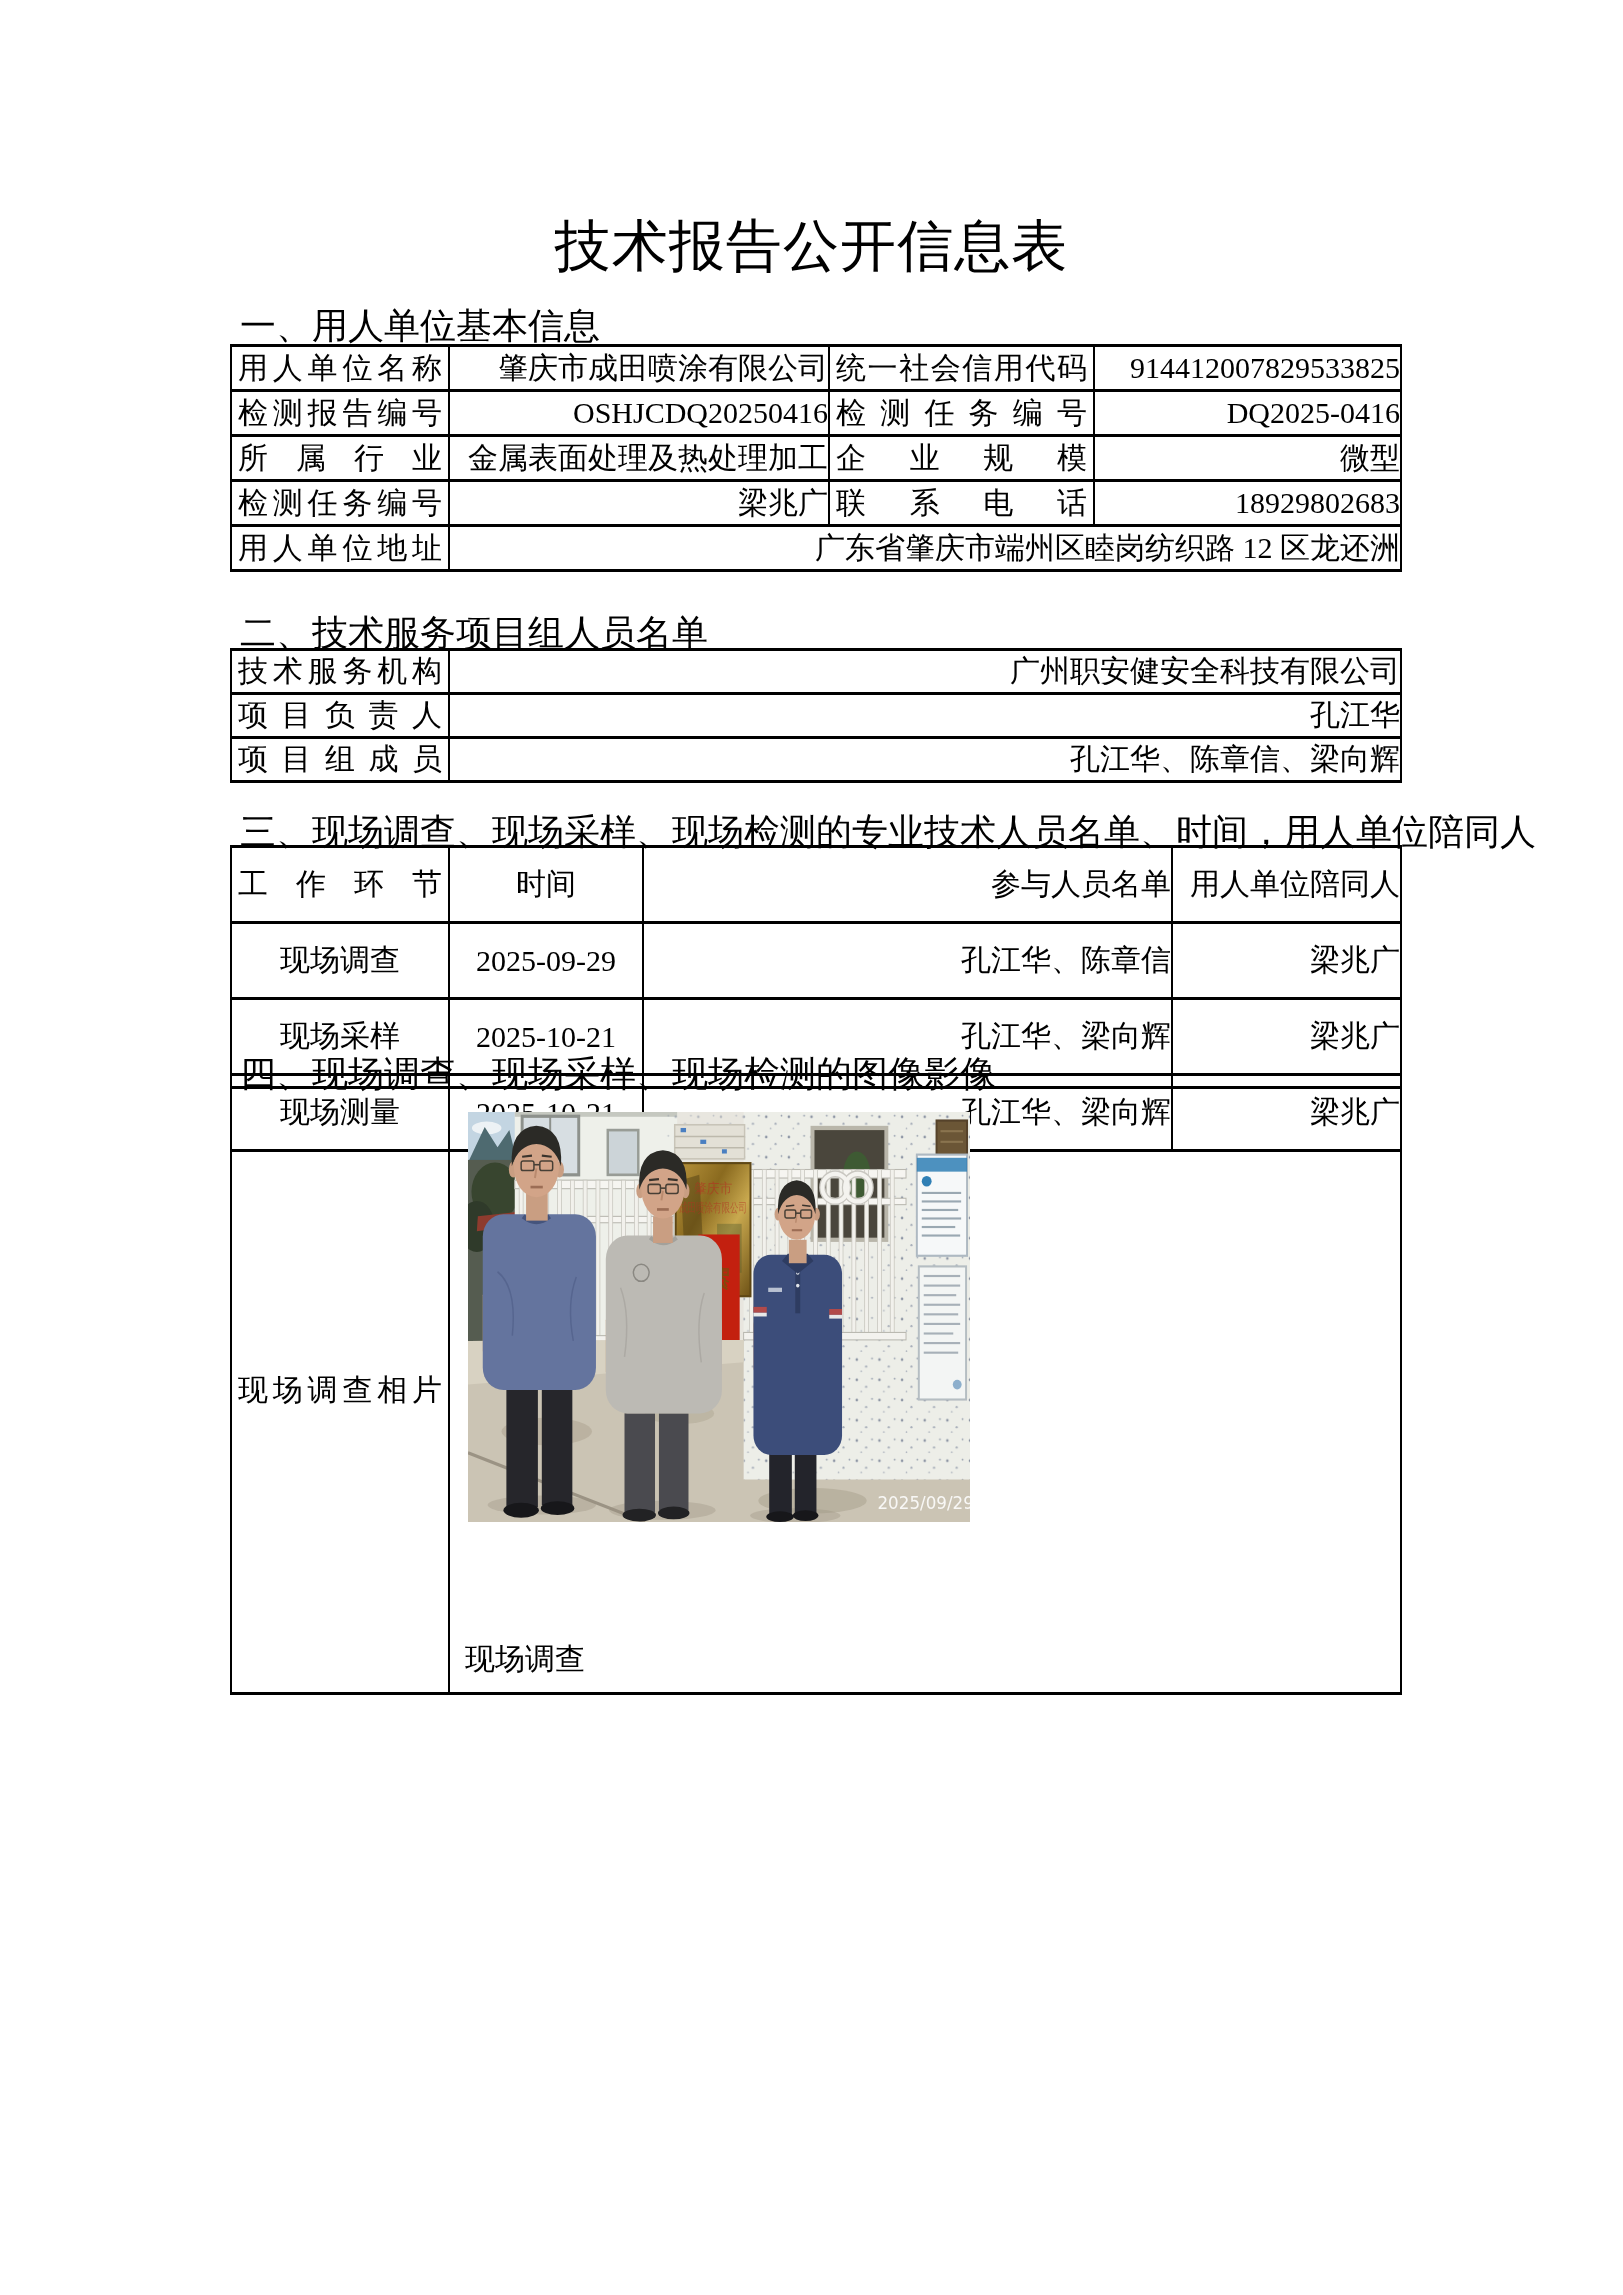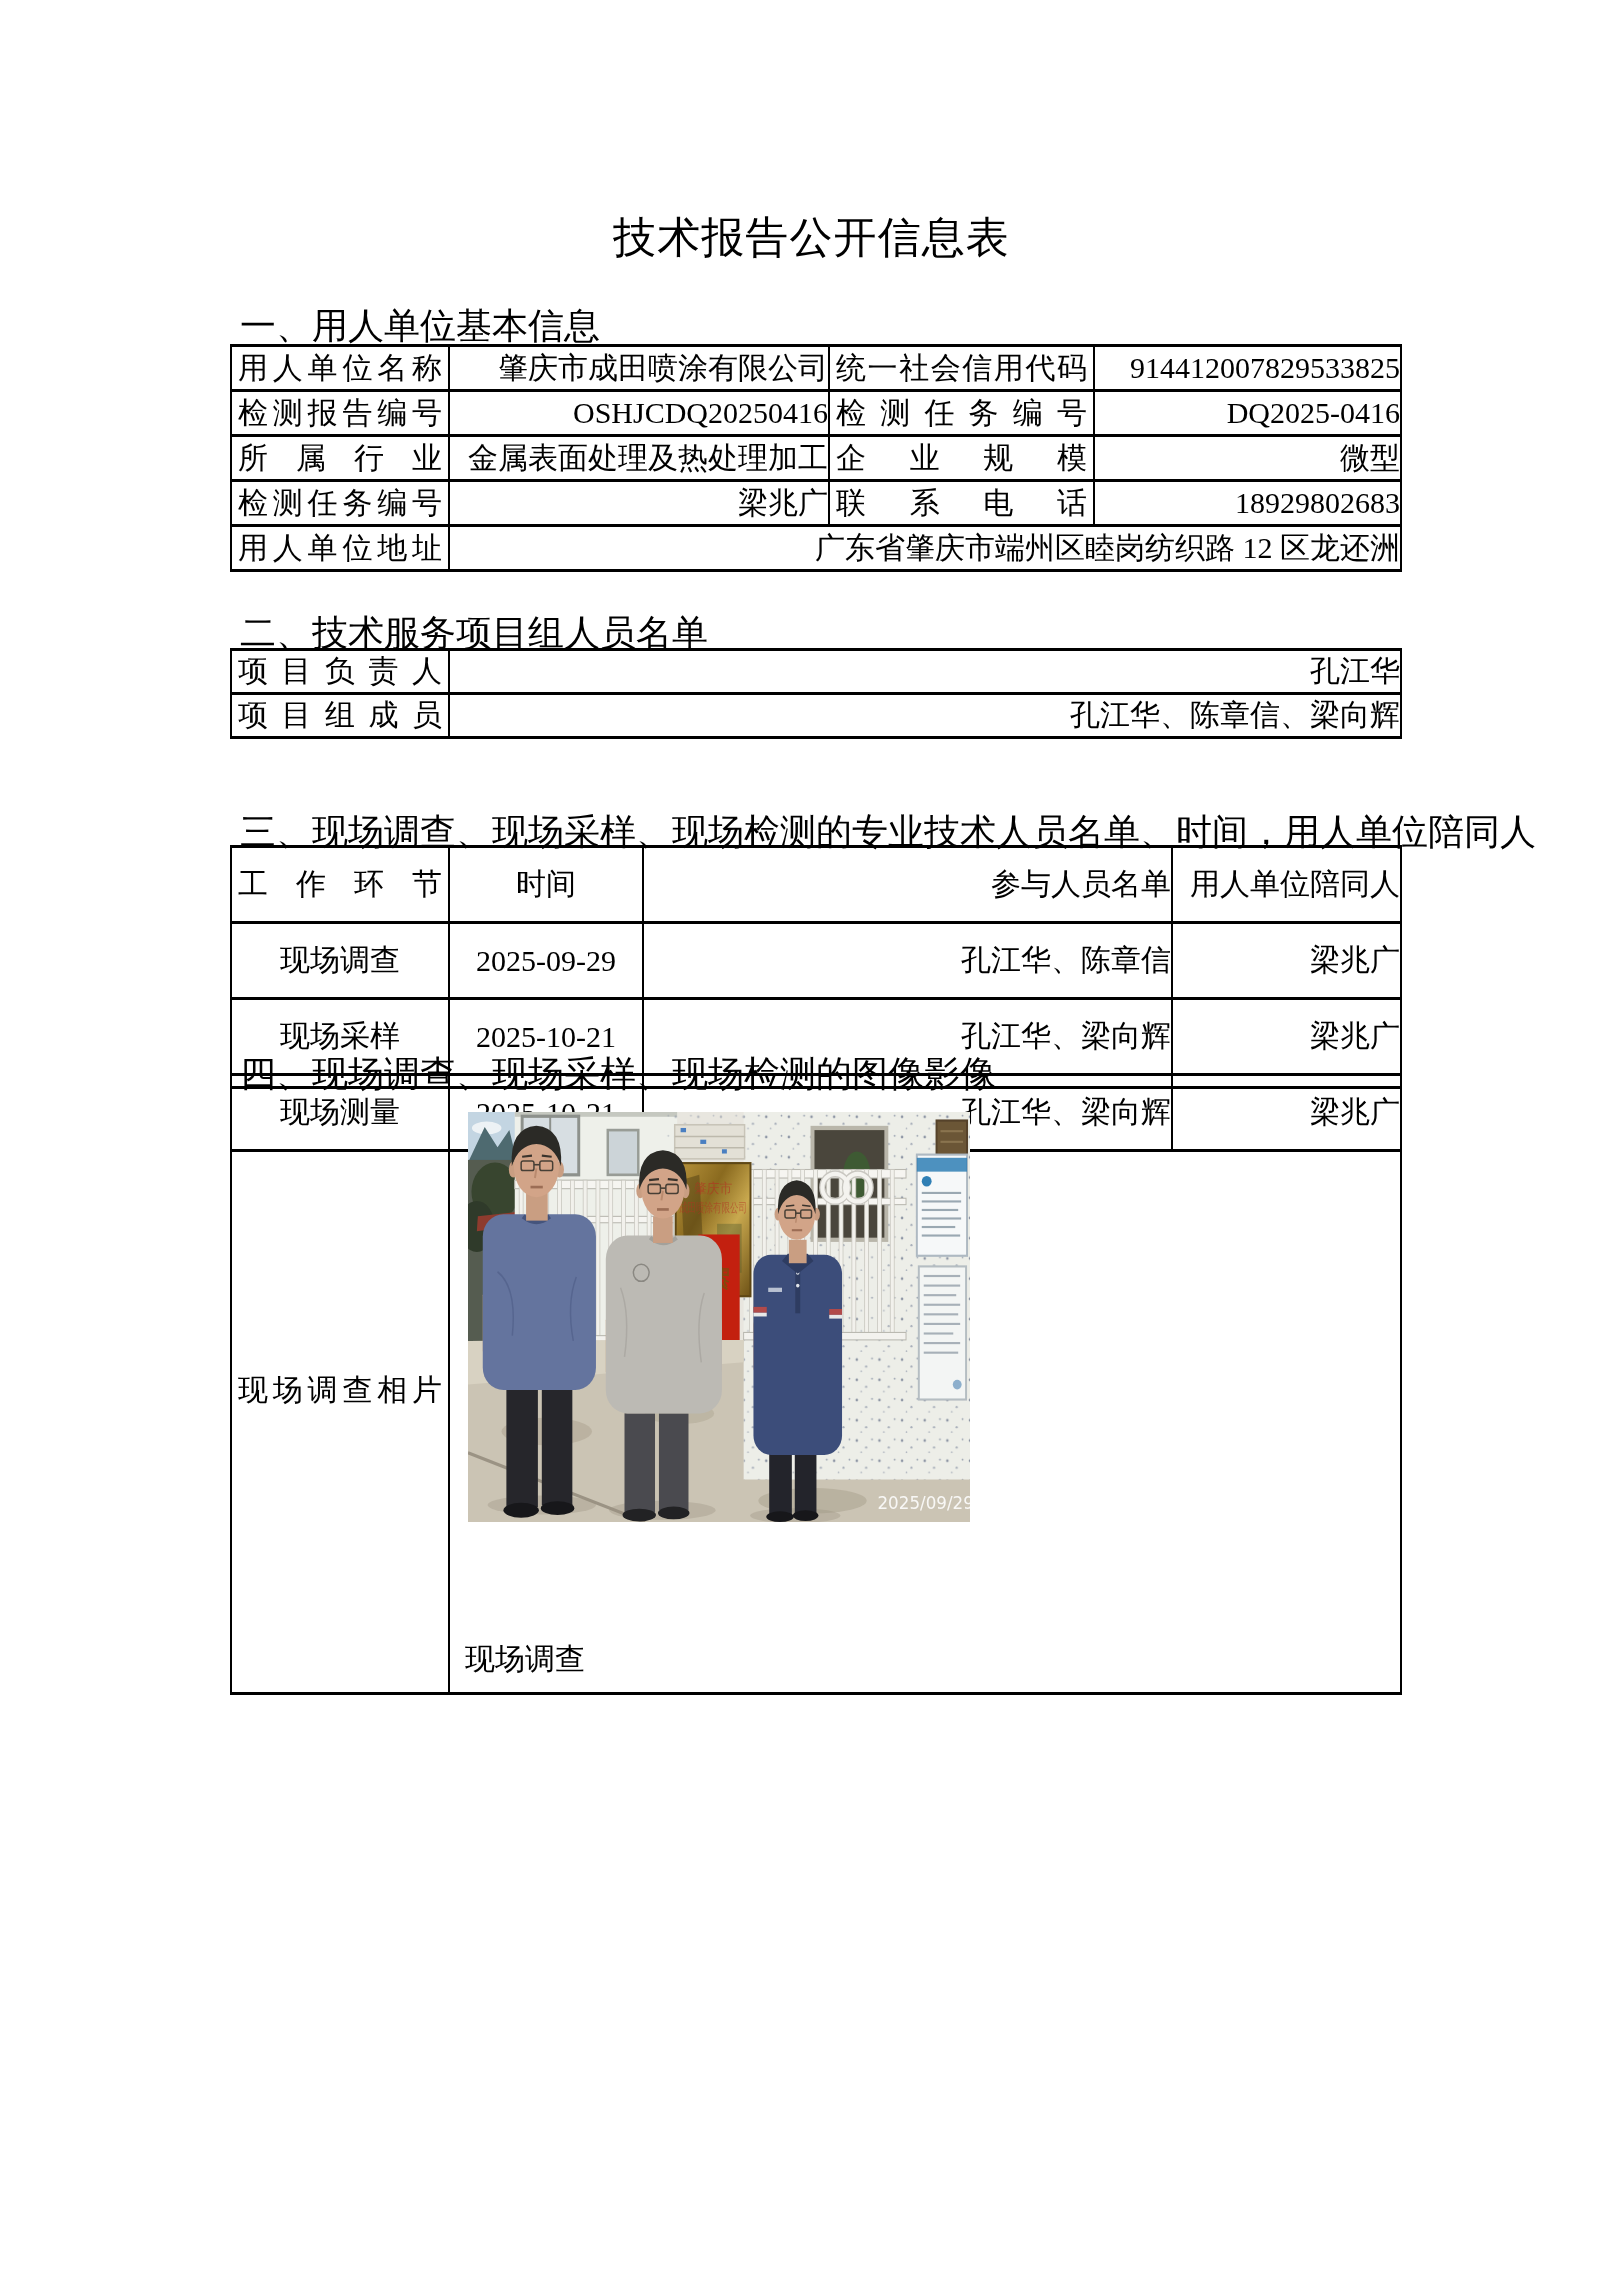--- a/index.html
+++ b/index.html
@@ -6,21 +6,21 @@
   .page{
     position:relative;
     width:1623px;height:2295px;
     background:#ffffff;
     font-family:"Liberation Serif","DejaVu Serif",serif;
     color:#000;
     overflow:hidden;
   }
   .title{
     position:absolute;left:0;top:209px;width:100%;
-    text-align:center;font-size:43px;letter-spacing:1.1px;font-weight:400;
+    text-align:center;font-size:56px;letter-spacing:1.1px;font-weight:400;
     white-space:nowrap;
   }
   .sec{
     position:absolute;left:240px;
     font-size:36px;font-weight:400;white-space:nowrap;
   }
   #sec1{top:302px}
   #sec2{top:609px}
   #sec3{top:808px}
   #sec4{top:1050px}
@@ -112,20 +112,24 @@
   </table>
 
   <div class="sec" id="sec2">二、技术服务项目组人员名单</div>
 
   <table class="doc" id="t2">
     <colgroup>
         <col style="width:218px">
         <col style="width:952px">
       </colgroup>
     <tbody>
+      <tr>
+        <td class="lbl">技术服务机构</td>
+        <td class="val">广州职安健安全科技有限公司</td>
+      </tr>
       <tr>
         <td class="lbl">项目负责人</td>
         <td class="val">孔江华</td>
       </tr>
       <tr>
         <td class="lbl">项目组成员</td>
         <td class="val">孔江华、陈章信、梁向辉</td>
       </tr>
     </tbody>
   </table>

